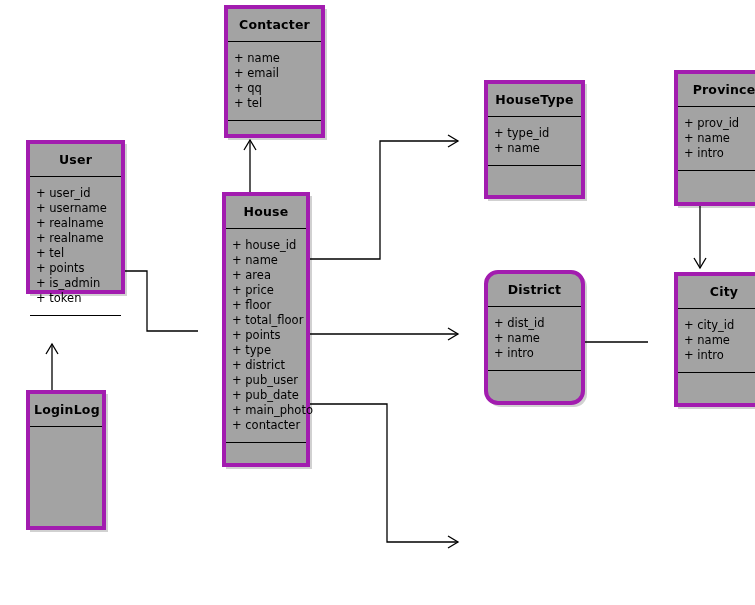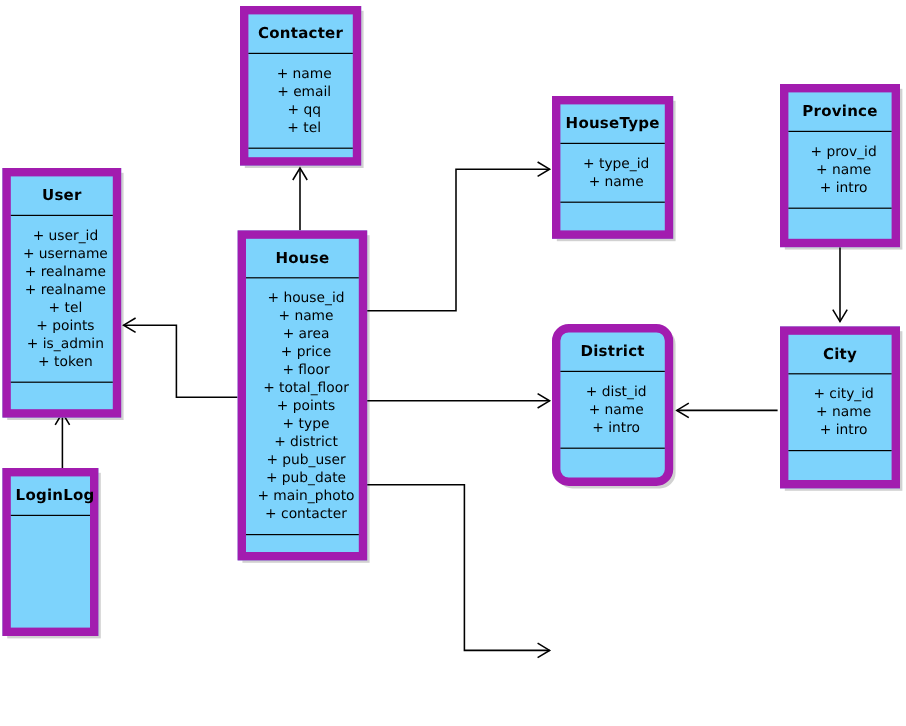--- a/index.html
+++ b/index.html
@@ -21,24 +21,25 @@
     position: absolute;
     left: 0;
     top: 0;
     width: 755px;
     height: 605px;
     pointer-events: none;
   }
   .umlclass {
     position: absolute;
     box-sizing: border-box;
-    background: #7dd3fc;
-    border: 7px solid #a21caf;
+    background: #a3a3a3;
+    border: 4px solid #a21caf;
     box-shadow: 3px 3px 0 -1px rgba(0,0,0,0.18);
     z-index: 5;
+    margin-left: 24px;
   }
   .uml-title {
     text-align: center;
     font-weight: bold;
     font-size: 12.5px;
     color: #000000;
     padding: 9px 4px 9px 4px;
     border-bottom: 1px solid #000000;
     line-height: 1.1;
     letter-spacing: 0.2px;
@@ -46,21 +47,20 @@
   .uml-attrs {
     padding: 9px 0 9px 0;
     border-bottom: 1px solid #000000;
   }
   .uml-attr {
     font-size: 11.5px;
     color: #000000;
     line-height: 15px;
     padding-left: 6px;
     white-space: nowrap;
-    text-align: center;
   }
   .uml-ops {
     min-height: 22px;
   }
 </style>
 </head>
 <body>
 
 <div id="canvas">
 
@@ -111,36 +111,36 @@
     <div class="uml-title">Contacter</div>
     <div class="uml-attrs">
       <div class="uml-attr">+ name</div>
       <div class="uml-attr">+ email</div>
       <div class="uml-attr">+ qq</div>
       <div class="uml-attr">+ tel</div>
     </div>
     <div class="uml-ops"></div>
   </div>
 
-  <div class="umlclass" style="left:2px; top:140px; width:99px; height:208px;">
+  <div class="umlclass" style="left:2px; top:140px; width:99px; height:154px;">
     <div class="uml-title">User</div>
     <div class="uml-attrs">
       <div class="uml-attr">+ user_id</div>
       <div class="uml-attr">+ username</div>
       <div class="uml-attr">+ realname</div>
       <div class="uml-attr">+ realname</div>
       <div class="uml-attr">+ tel</div>
       <div class="uml-attr">+ points</div>
       <div class="uml-attr">+ is_admin</div>
       <div class="uml-attr">+ token</div>
     </div>
     <div class="uml-ops"></div>
   </div>
 
-  <div class="umlclass" style="left:198px; top:192px; width:108px; height:275px;">
+  <div class="umlclass" style="left:198px; top:192px; width:88px; height:275px;">
     <div class="uml-title">House</div>
     <div class="uml-attrs">
       <div class="uml-attr">+ house_id</div>
       <div class="uml-attr">+ name</div>
       <div class="uml-attr">+ area</div>
       <div class="uml-attr">+ price</div>
       <div class="uml-attr">+ floor</div>
       <div class="uml-attr">+ total_floor</div>
       <div class="uml-attr">+ points</div>
       <div class="uml-attr">+ type</div>

